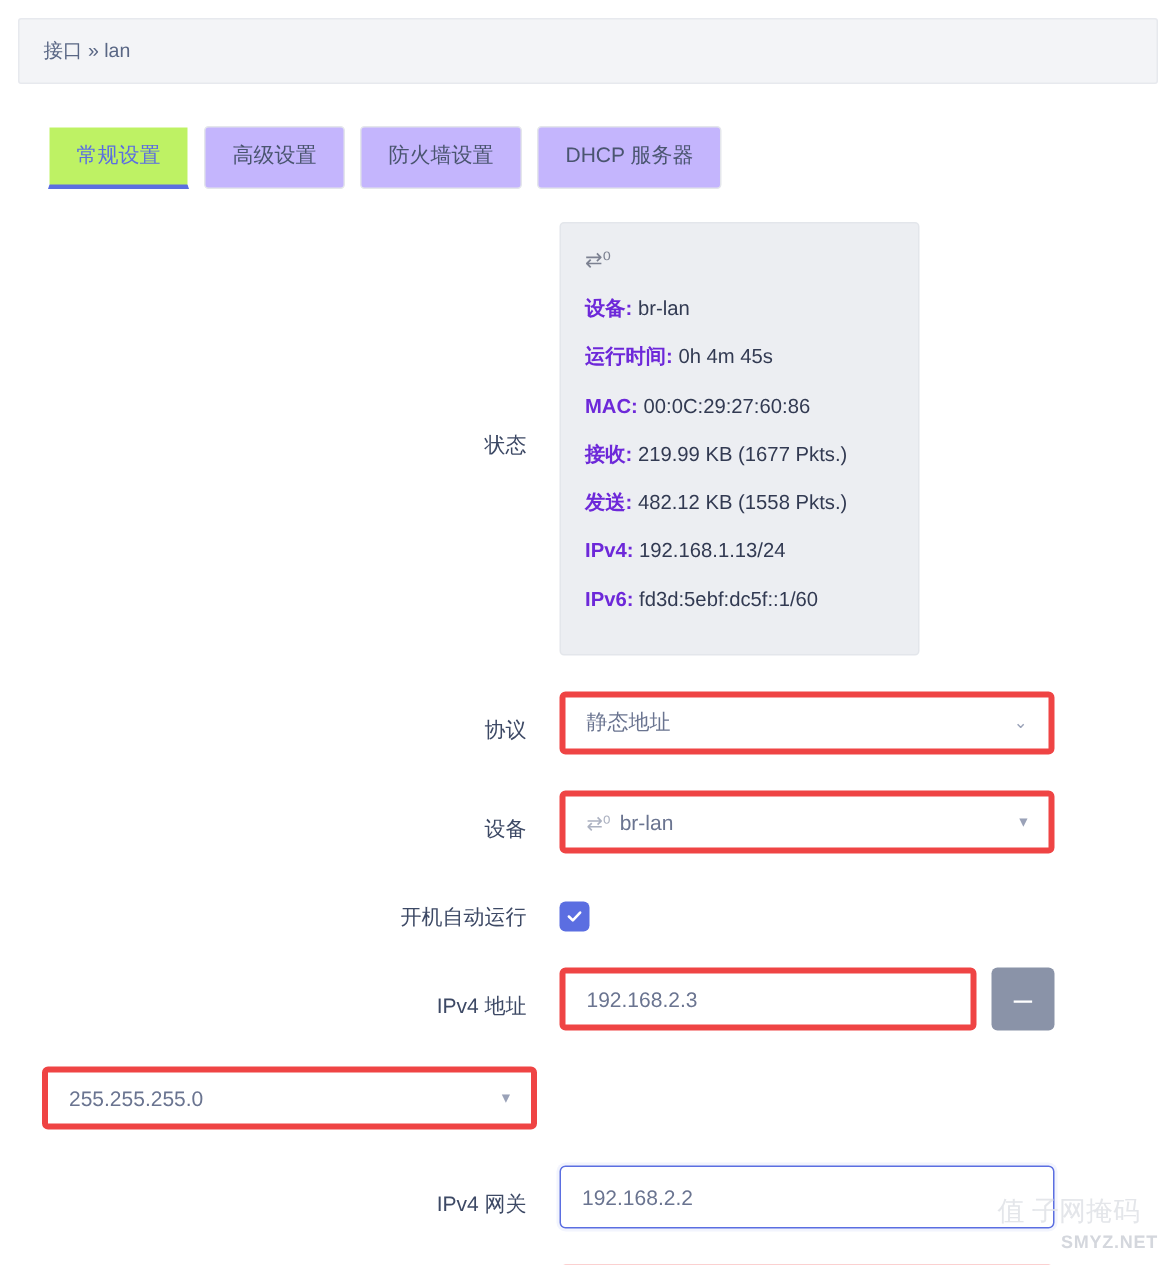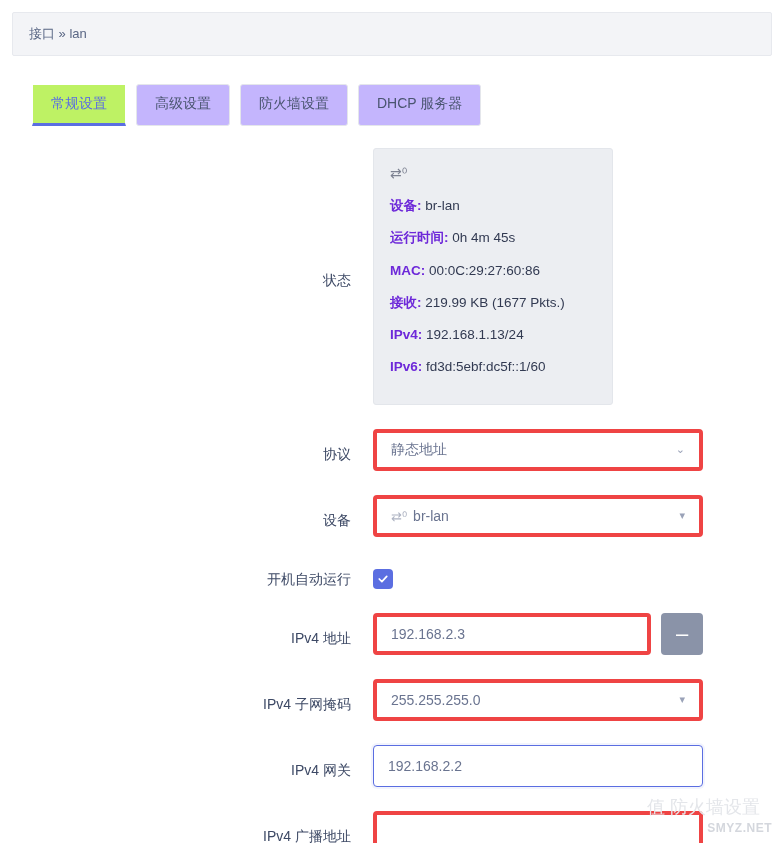--- a/index.html
+++ b/index.html
@@ -190,20 +190,21 @@
 
   <div class="row">
     <div class="label">状态</div>
     <div class="control">
       <div class="status-box">
         <div class="dev-icon">⇄⁰</div>
         <div class="st-line"><b>设备:</b> <span>br-lan</span></div>
         <div class="st-line"><b>运行时间:</b> <span>0h 4m 45s</span></div>
         <div class="st-line"><b>MAC:</b> <span>00:0C:29:27:60:86</span></div>
         <div class="st-line"><b>接收:</b> <span>219.99 KB (1677 Pkts.)</span></div>
+        <div class="st-line"><b>发送:</b> <span>482.12 KB (1558 Pkts.)</span></div>
         <div class="st-line"><b>IPv4:</b> <span>192.168.1.13/24</span></div>
         <div class="st-line"><b>IPv6:</b> <span>fd3d:5ebf:dc5f::1/60</span></div>
       </div>
     </div>
   </div>
 
   <div class="row">
     <div class="label">协议</div>
     <div class="control">
       <div class="select">
@@ -238,21 +239,20 @@
     <div class="label">IPv4 地址</div>
     <div class="control addr-row">
       <div class="input">
         <input type="text" value="192.168.2.3" style="">
       </div>
       <button class="btn-remove">–</button>
     </div>
   </div>
 
   <div class="row">
-    <div class="label">IPv4 子网掩码</div>
     <div class="control">
       <div class="select">
         <span>255.255.255.0</span>
         <span class="chev">▾</span>
       </div>
     </div>
   </div>
 
   <div class="row">
     <div class="label">IPv4 网关</div>
@@ -267,14 +267,14 @@
     <div class="label">IPv4 广播地址</div>
     <div class="control">
       <div class="input">
         
       </div>
     </div>
   </div>
 
 </div>
 
-<div class="watermark2">值 防火墙设置</div>
+<div class="watermark2">值 子网掩码</div>
 <div class="watermark">SMYZ.NET</div>
 
 </body></html>

